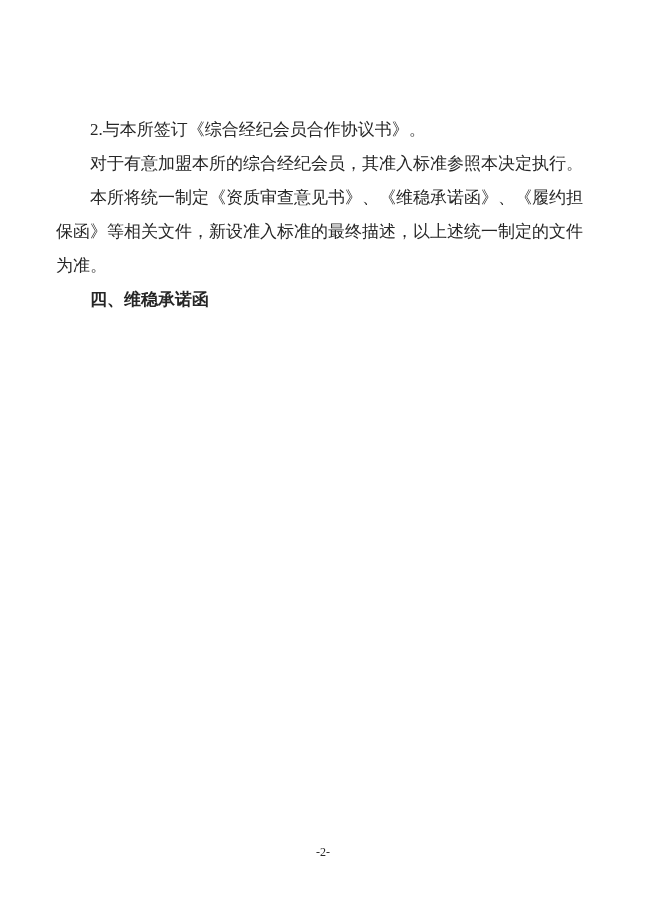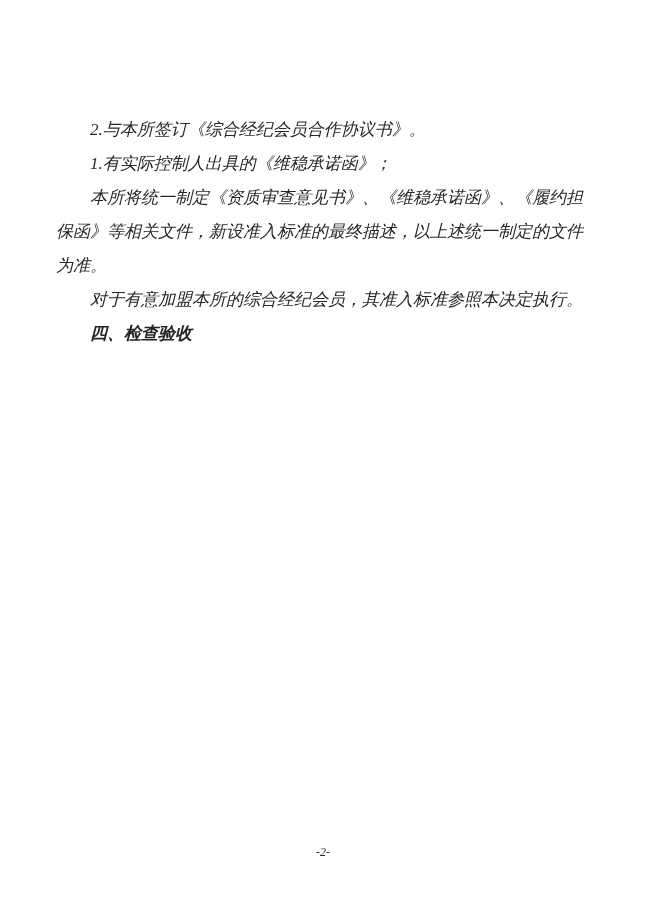--- a/index.html
+++ b/index.html
@@ -8,21 +8,20 @@
     background: #ffffff;
   }
   .page {
     position: relative;
     width: 646px;
     height: 910px;
     background: #ffffff;
     overflow: hidden;
     font-family: "Liberation Serif", "DejaVu Serif", serif;
     color: #262626;
-    font-style: italic;
   }
   .content {
     position: absolute;
     left: 56px;
     top: 113px;
     width: 527px;
     font-size: 17px;
     line-height: 34px;
     text-align: justify;
   }
@@ -45,19 +44,18 @@
     font-size: 12px;
     color: #262626;
   }
 </style>
 </head>
 <body>
 
 <div class="page">
   <div class="content">
     <p>2.与本所签订《综合经纪会员合作协议书》。</p>
-    <p>1.有实际控制人出具的《维稳承诺函》；</p>
+    <p>对于有意加盟本所的综合经纪会员，其准入标准参照本决定执行。</p>
     <p>本所将统一制定《资质审查意见书》、《维稳承诺函》、《履约担保函》等相关文件，新设准入标准的最终描述，以上述统一制定的文件为准。</p>
-    <p>对于有意加盟本所的综合经纪会员，其准入标准参照本决定执行。</p>
-    <p class="heading">四、检查验收</p>
+    <p class="heading">四、维稳承诺函</p>
   </div>
   <div class="footer">-2-</div>
 </div>
 
 </body></html>

